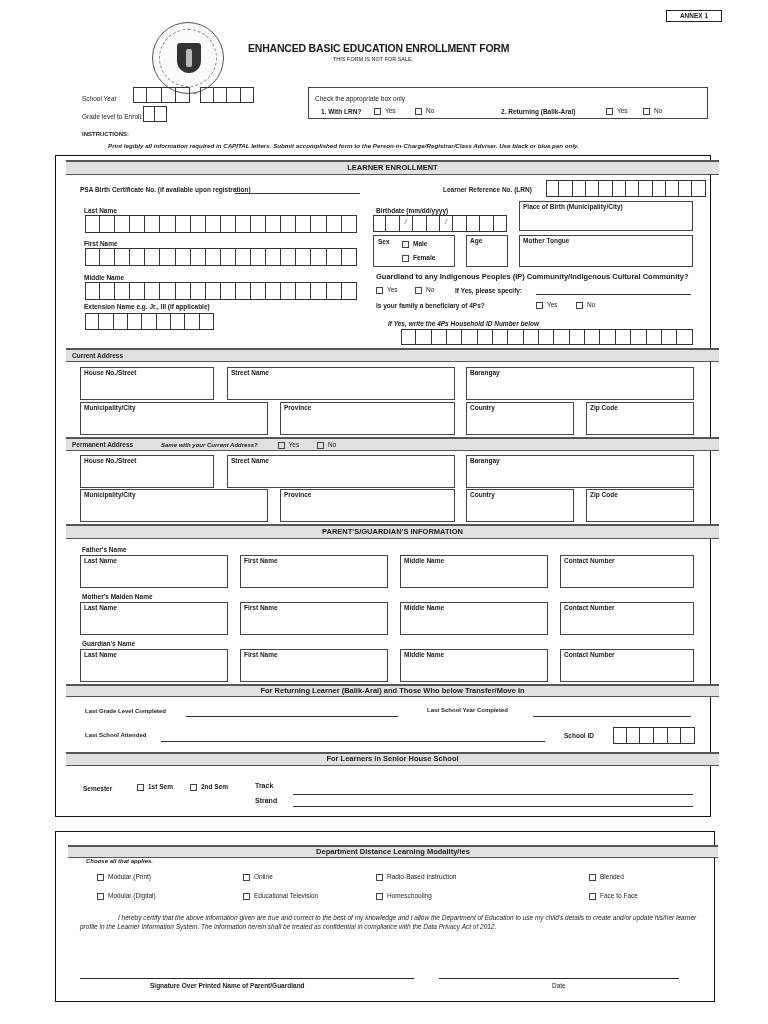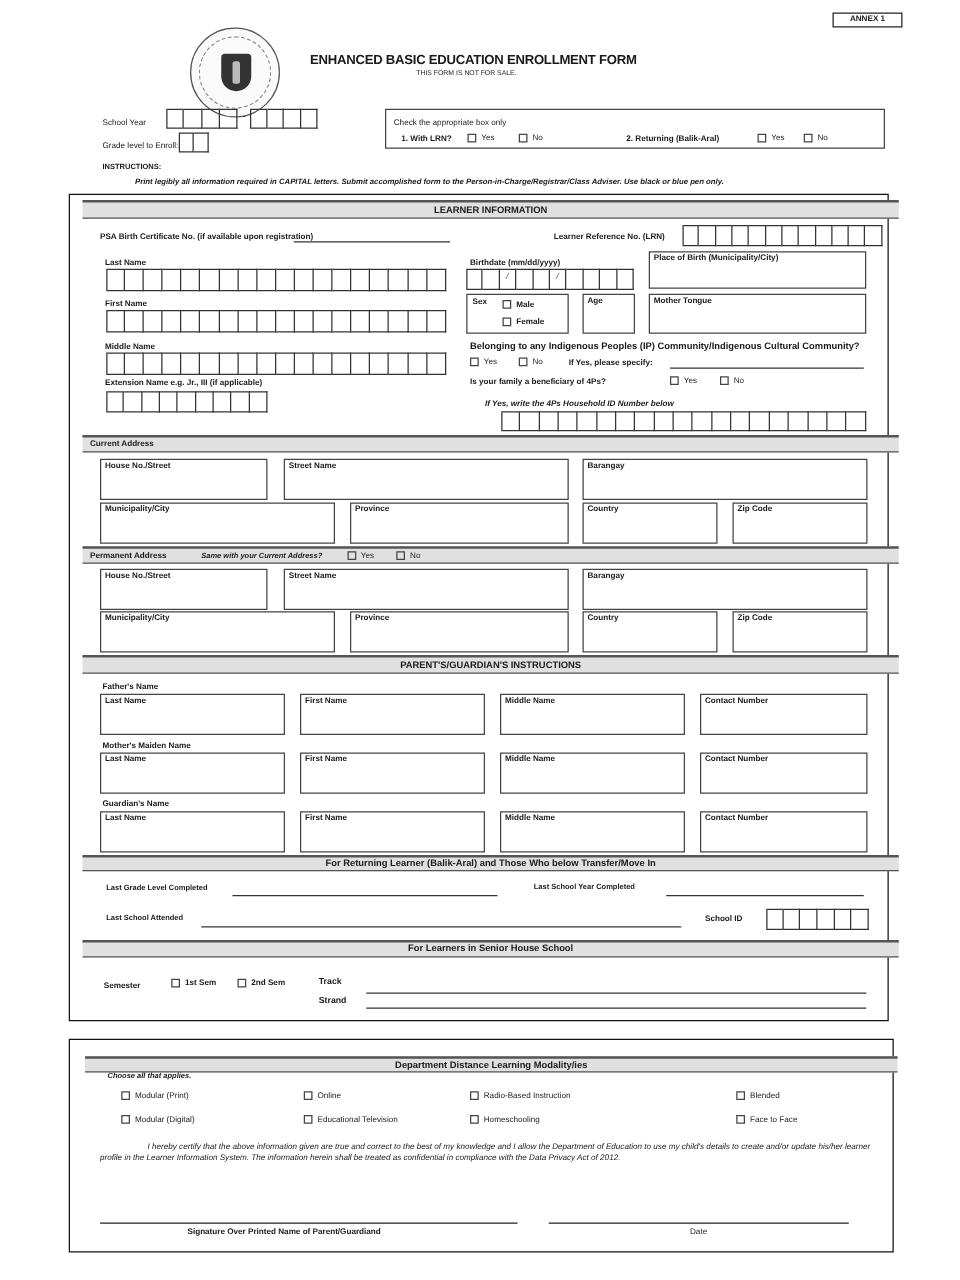--- a/index.html
+++ b/index.html
@@ -68,21 +68,21 @@
   <div class="abs lbl b" style="left:192px;top:20px;">2.  Returning (Balik-Aral)</div>
   <div class="abs lbl" style="left:297px;top:19px;"><span class="cb"></span><span>Yes</span></div>
   <div class="abs lbl" style="left:334px;top:19px;"><span class="cb"></span><span>No</span></div>
 </div>
 
 <div class="abs lbl b" style="left:82px;top:131px;font-size:6px;">INSTRUCTIONS:</div>
 <div class="abs lbl i b" style="left:108px;top:142px;font-size:6.2px;">Print legibly all information required in CAPITAL letters. Submit accomplished form to the Person-in-Charge/Registrar/Class Adviser. Use black or blue pen only.</div>
 
 <div class="abs frame" style="left:55px;top:155px;width:656px;height:662px;"></div>
 
-<div class="abs band" style="left:66px;top:160px;width:653px;height:15px;">LEARNER INFORMATION</div>
+<div class="abs band" style="left:66px;top:160px;width:653px;height:15px;">LEARNER ENROLLMENT</div>
 <div class="abs lbl b" style="left:80px;top:186px;">PSA Birth Certificate No. (if available upon registration)</div>
 <div class="abs line" style="left:235px;top:193px;width:125px;"></div>
 <div class="abs lbl b" style="left:443px;top:186px;">Learner Reference No. (LRN)</div>
 <div class="abs cells" style="left:546px;top:180px;width:160px;height:17px;">
   <span style="width:8.33%"></span>
     <span style="width:8.33%"></span>
     <span style="width:8.33%"></span>
     <span style="width:8.33%"></span>
     <span style="width:8.33%"></span>
     <span style="width:8.33%"></span>
@@ -186,21 +186,21 @@
 <div class="abs box b" style="left:519px;top:201px;width:174px;height:30px;">Place of Birth (Municipality/City)</div>
 
 <div class="abs box" style="left:373px;top:235px;width:82px;height:32px;">
   <div class="abs b" style="left:4px;top:2px;">Sex</div>
   <div class="abs b" style="left:28px;top:4px;"><span class="cb"></span><span>Male</span></div>
   <div class="abs b" style="left:28px;top:18px;"><span class="cb"></span><span>Female</span></div>
 </div>
 <div class="abs box b" style="left:466px;top:235px;width:42px;height:32px;">Age</div>
 <div class="abs box b" style="left:519px;top:235px;width:174px;height:32px;">Mother Tongue</div>
 
-<div class="abs b" style="left:376px;top:272px;font-size:7.5px;">Belonging to any Indigenous Peoples (IP) Community/Indigenous Cultural Community?</div>
+<div class="abs b" style="left:376px;top:272px;font-size:7.5px;">Guardiand to any Indigenous Peoples (IP) Community/Indigenous Cultural Community?</div>
 <div class="abs lbl" style="left:376px;top:286px;"><span class="cb"></span><span>Yes</span></div>
 <div class="abs lbl" style="left:415px;top:286px;"><span class="cb"></span><span>No</span></div>
 <div class="abs lbl b" style="left:455px;top:287px;">If Yes, please specify:</div>
 <div class="abs line" style="left:536px;top:294px;width:155px;"></div>
 <div class="abs lbl b" style="left:376px;top:302px;">Is your family a beneficiary of 4Ps?</div>
 <div class="abs lbl" style="left:536px;top:301px;"><span class="cb"></span><span>Yes</span></div>
 <div class="abs lbl" style="left:576px;top:301px;"><span class="cb"></span><span>No</span></div>
 <div class="abs lbl b i" style="left:388px;top:320px;">If Yes, write the 4Ps Household ID Number below</div>
 <div class="abs cells" style="left:401px;top:329px;width:292px;height:16px;">
   <span style="width:5.26%"></span>
@@ -240,21 +240,21 @@
   <span style="margin-left:16px;font-weight:normal;"><span class="cb"></span><span>No</span></span>
 </div>
 <div class="abs box b" style="left:80px;top:455px;width:134px;height:33px;">House No./Street</div>
 <div class="abs box b" style="left:227px;top:455px;width:228px;height:33px;">Street Name</div>
 <div class="abs box b" style="left:466px;top:455px;width:228px;height:33px;">Barangay</div>
 <div class="abs box b" style="left:80px;top:489px;width:188px;height:33px;">Municipality/City</div>
 <div class="abs box b" style="left:280px;top:489px;width:175px;height:33px;">Province</div>
 <div class="abs box b" style="left:466px;top:489px;width:108px;height:33px;">Country</div>
 <div class="abs box b" style="left:586px;top:489px;width:108px;height:33px;">Zip Code</div>
 
-<div class="abs band" style="left:66px;top:524px;width:653px;height:15px;">PARENT'S/GUARDIAN'S INSTRUCTIONS</div>
+<div class="abs band" style="left:66px;top:524px;width:653px;height:15px;">PARENT'S/GUARDIAN'S INFORMATION</div>
 
 <div class="abs lbl b" style="left:82px;top:546px;">Father's Name</div>
 <div class="abs box b" style="left:80px;top:555px;width:148px;height:33px;">Last Name</div>
 <div class="abs box b" style="left:240px;top:555px;width:148px;height:33px;">First Name</div>
 <div class="abs box b" style="left:400px;top:555px;width:148px;height:33px;">Middle Name</div>
 <div class="abs box b" style="left:560px;top:555px;width:134px;height:33px;">Contact Number</div>
 
 <div class="abs lbl b" style="left:82px;top:593px;">Mother's Maiden Name</div>
 <div class="abs box b" style="left:80px;top:602px;width:148px;height:33px;">Last Name</div>
 <div class="abs box b" style="left:240px;top:602px;width:148px;height:33px;">First Name</div>

